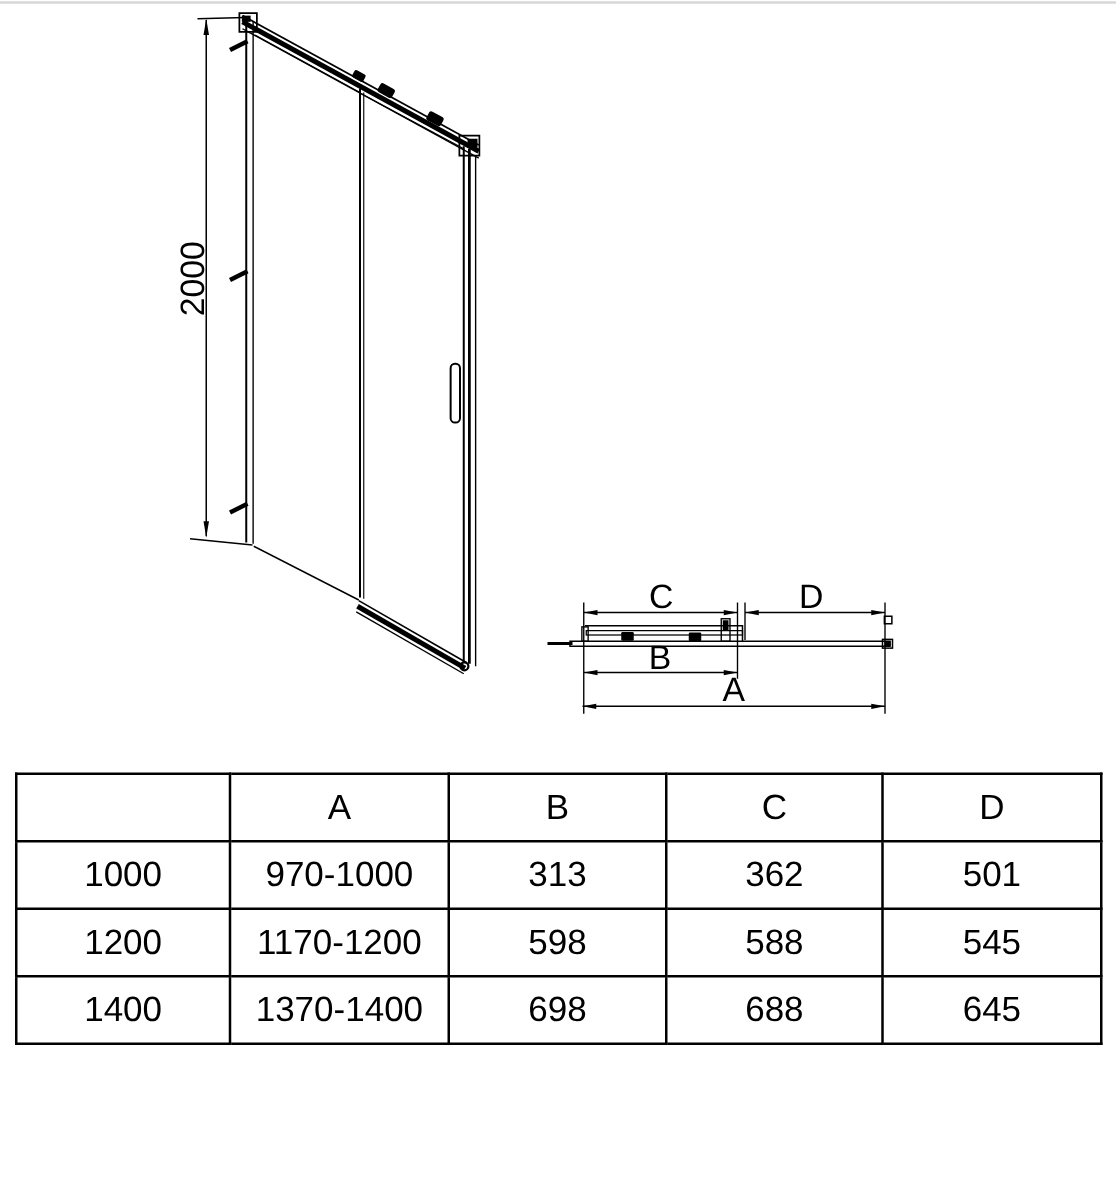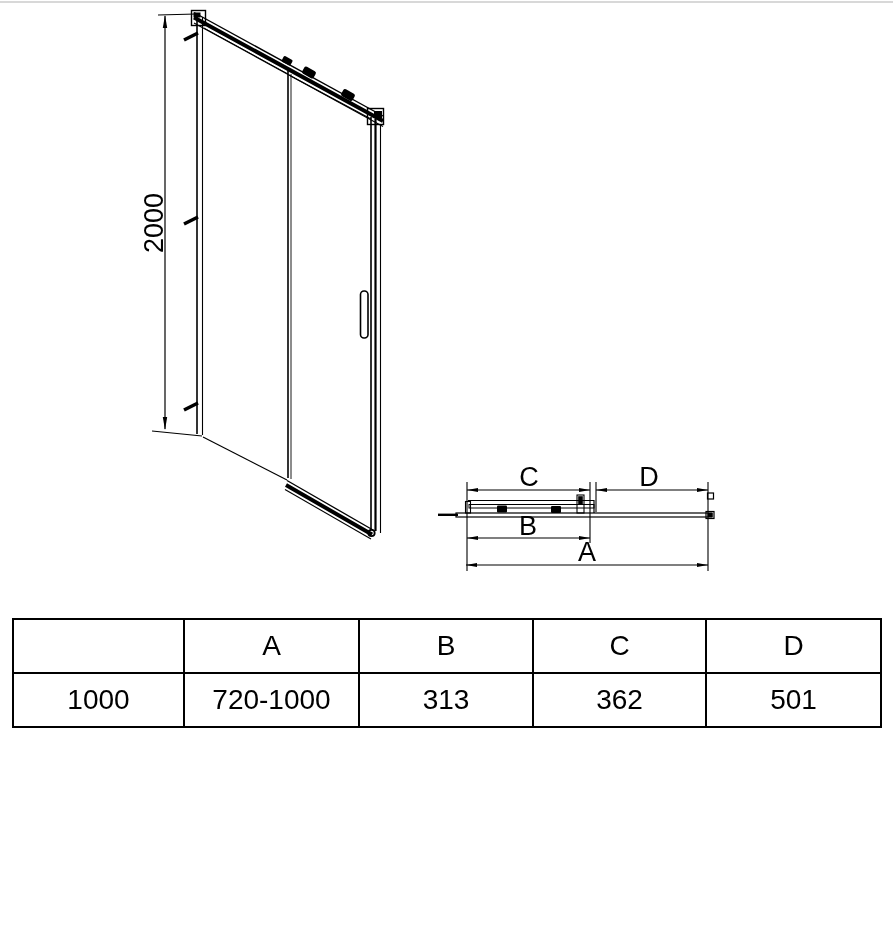--- a/index.html
+++ b/index.html
@@ -193,19 +193,33 @@
       <th></th>
       <th>A</th>
       <th>B</th>
       <th>C</th>
       <th>D</th>
     </tr>
   </thead>
   <tbody>
     <tr>
       <td>1000</td>
-      <td>720-1000</td>
+      <td>970-1000</td>
       <td>313</td>
       <td>362</td>
       <td>501</td>
     </tr>
+    <tr>
+      <td>1200</td>
+      <td>1170-1200</td>
+      <td>598</td>
+      <td>588</td>
+      <td>545</td>
+    </tr>
+    <tr>
+      <td>1400</td>
+      <td>1370-1400</td>
+      <td>698</td>
+      <td>688</td>
+      <td>645</td>
+    </tr>
   </tbody>
 </table>
 
 </body></html>

